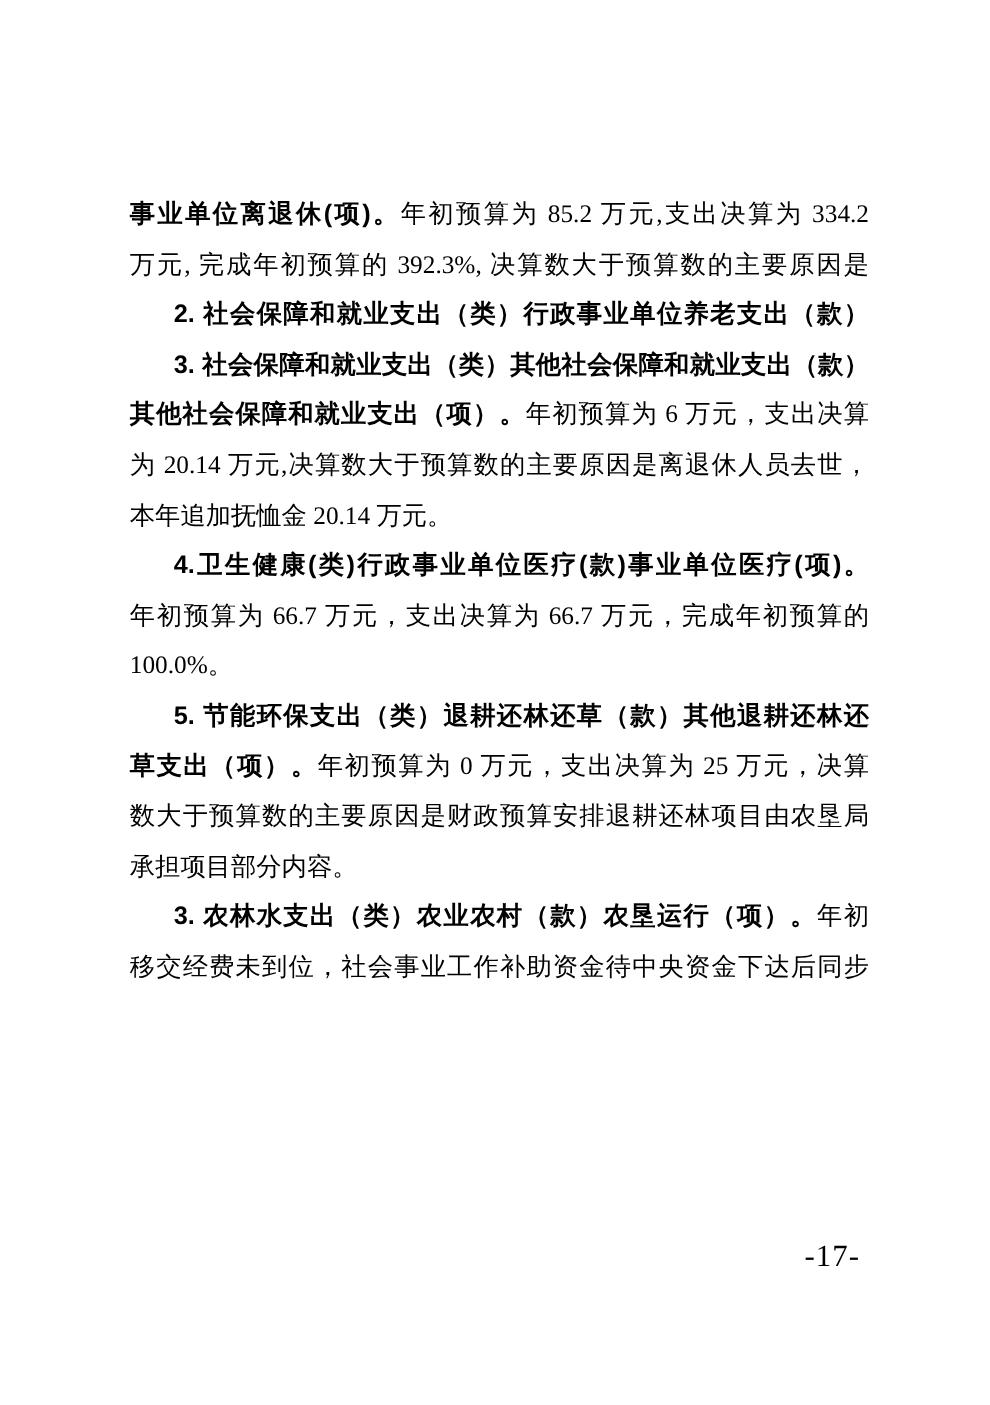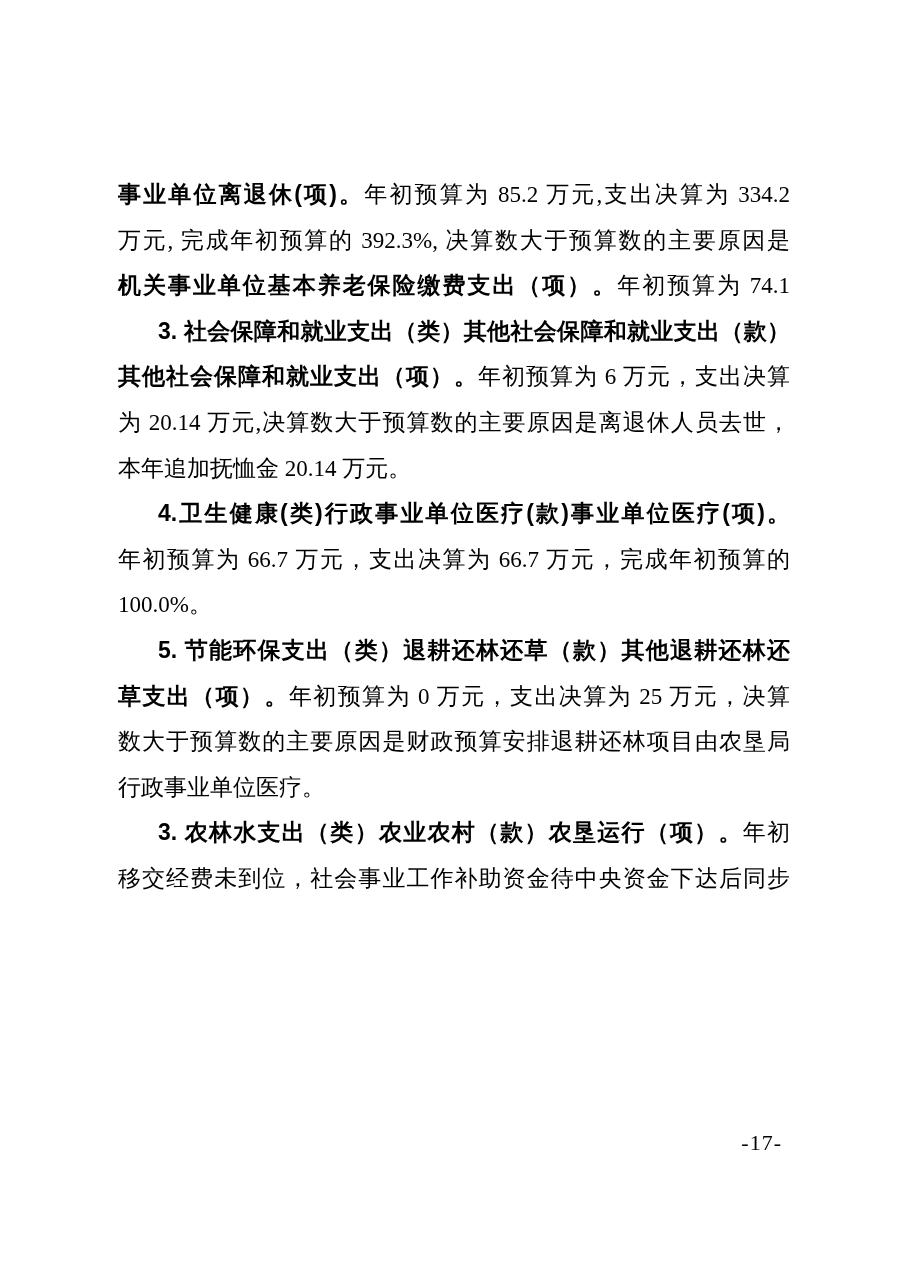--- a/index.html
+++ b/index.html
@@ -41,43 +41,43 @@
     font-weight: 400;
   }
   .seg.bold {
     font-weight: 700;
     font-family: "Liberation Sans", "DejaVu Sans", sans-serif;
   }
   .page-number {
     position: absolute;
     top: 1128px;
     right: 118px;
-    font-size: 22px;
+    font-size: 28px;
     line-height: 30px;
     font-family: "Liberation Serif", "DejaVu Serif", serif;
     color: #000000;
     letter-spacing: 1px;
   }
 </style>
 </head>
 <body>
 
 <div class="page">
   <div class="content" id="doc-body">
       <div class="line justify"><span class="seg bold">事业单位离退休(项)。</span><span class="seg">年初预算为 85.2 万元,支出决算为 334.2</span></div>
       <div class="line justify"><span class="seg">万元, 完成年初预算的 392.3%, 决算数大于预算数的主要原因是</span></div>
-      <div class="line justify"><span class="seg bold">机关事业单位基本养老保险缴费支出（项）。</span><span class="seg">年初预算为 74.1</span></div>
+      <div class="line justify indent"><span class="seg bold">2. 社会保障和就业支出（类）行政事业单位养老支出（款）</span></div>
       <div class="line justify indent"><span class="seg bold">3. 社会保障和就业支出（类）其他社会保障和就业支出（款）</span></div>
       <div class="line justify"><span class="seg bold">其他社会保障和就业支出（项）。</span><span class="seg">年初预算为 6 万元，支出决算</span></div>
       <div class="line justify"><span class="seg">为 20.14 万元,决算数大于预算数的主要原因是离退休人员去世，</span></div>
       <div class="line"><span class="seg">本年追加抚恤金 20.14 万元。</span></div>
       <div class="line justify indent"><span class="seg bold">4.卫生健康(类)行政事业单位医疗(款)事业单位医疗(项)。</span></div>
       <div class="line justify"><span class="seg">年初预算为 66.7 万元，支出决算为 66.7 万元，完成年初预算的</span></div>
       <div class="line"><span class="seg">100.0%。</span></div>
       <div class="line justify indent"><span class="seg bold">5. 节能环保支出（类）退耕还林还草（款）其他退耕还林还</span></div>
       <div class="line justify"><span class="seg bold">草支出（项）。</span><span class="seg">年初预算为 0 万元，支出决算为 25 万元，决算</span></div>
       <div class="line justify"><span class="seg">数大于预算数的主要原因是财政预算安排退耕还林项目由农垦局</span></div>
-      <div class="line"><span class="seg">行政事业单位医疗。</span></div>
+      <div class="line"><span class="seg">承担项目部分内容。</span></div>
       <div class="line justify indent"><span class="seg bold">3. 农林水支出（类）农业农村（款）农垦运行（项）。</span><span class="seg">年初</span></div>
       <div class="line justify"><span class="seg">移交经费未到位，社会事业工作补助资金待中央资金下达后同步</span></div>
     </div>
   <div class="page-number">-17-</div>
 </div>
 
 </body></html>

